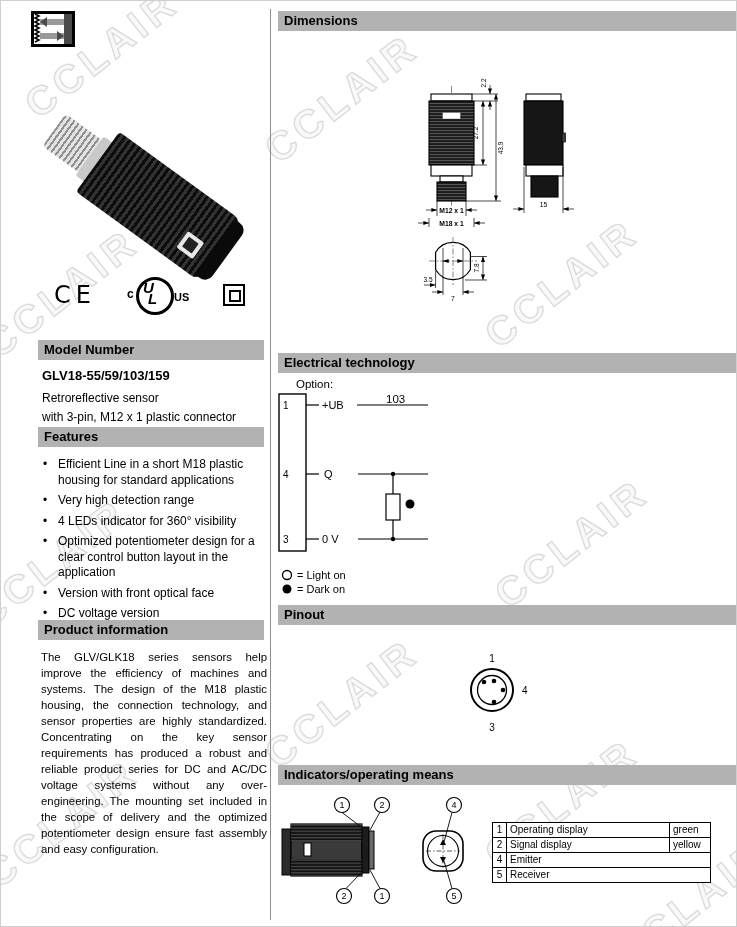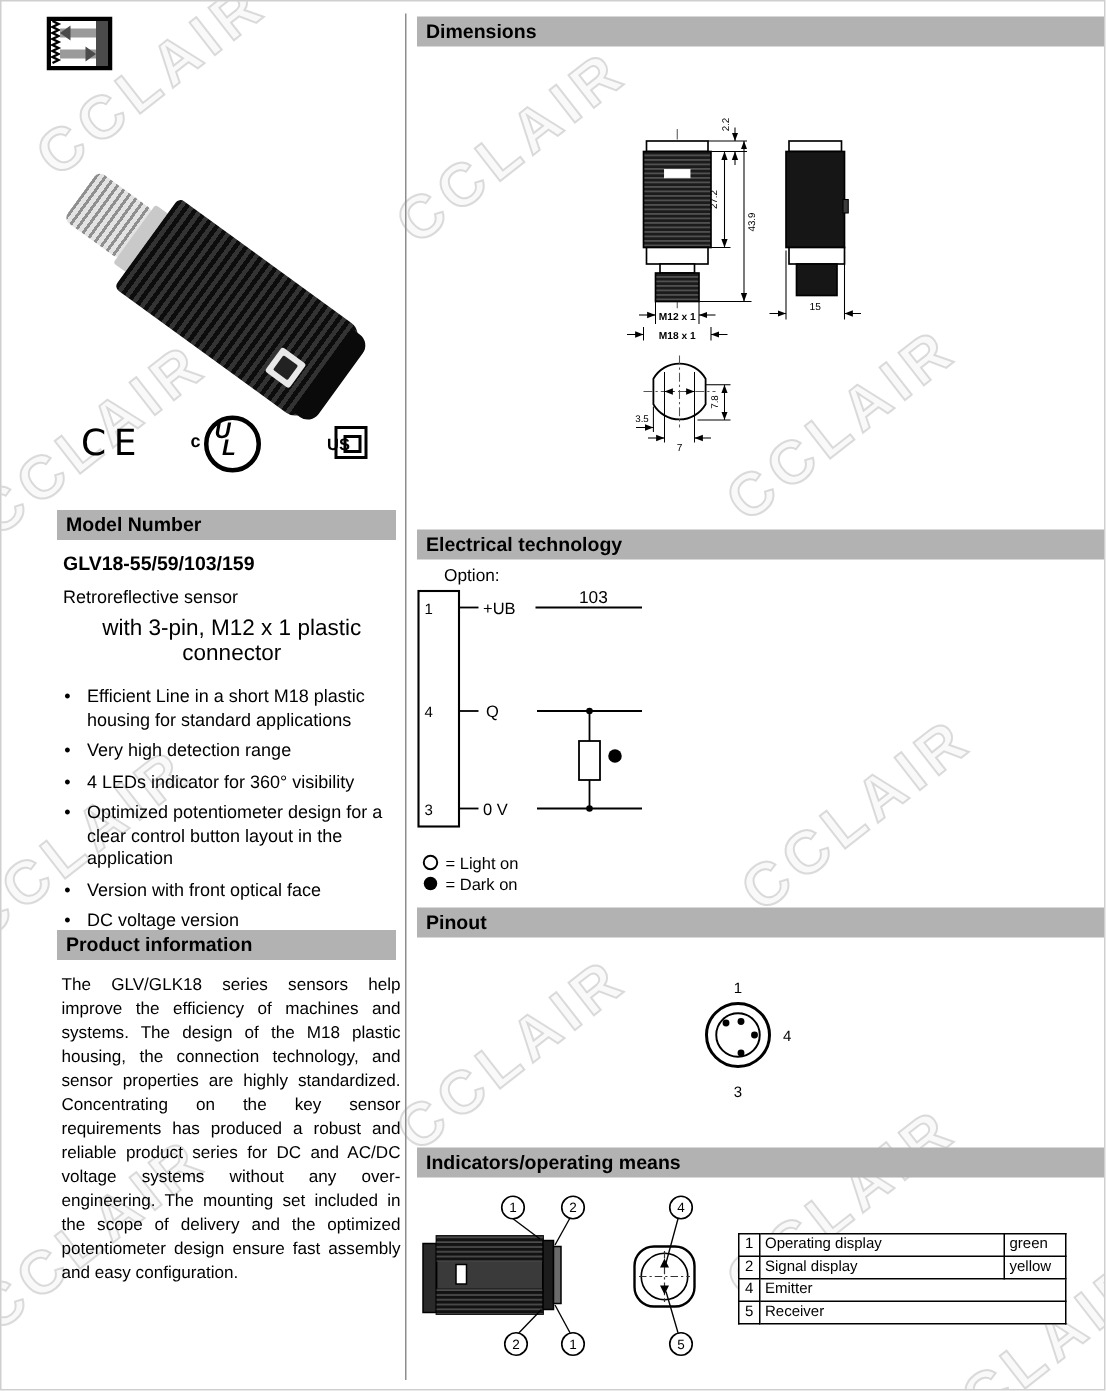--- a/index.html
+++ b/index.html
@@ -17,21 +17,21 @@
     position:absolute;height:20px;background:#b2b2b2;
     font-size:13px;font-weight:bold;line-height:20px;padding-left:6px;
     box-sizing:border-box;z-index:2;
   }
   .leftbar{left:37px;width:226px;}
   .rightbar{left:277px;width:500px;}
   .divider{position:absolute;left:269px;top:8px;height:911px;width:1px;background:#8d8d8d;}
   .block{position:absolute;z-index:1;}
   .model-name{font-size:13px;font-weight:bold;margin:8px 0 0 1px;}
   .model-type{font-size:12px;margin:8px 0 0 1px;}
-  .model-conn{font-size:15px;margin:5px 0 0 1px;text-align:center;}
+  .model-conn{font-size:12px;margin:5px 0 0 1px;}
   ul.features{list-style:none;margin:10px 0 0 0;padding:0;width:226px;}
   ul.features li{display:flex;gap:9px;font-size:12px;line-height:15.5px;margin-bottom:5px;}
   ul.features li .blt{flex:0 0 8px;text-align:center;}
   .prodinfo{width:226px;font-size:11.4px;line-height:16px;text-align:justify;margin-top:9px;}
   .optrow{position:absolute;left:277px;top:377px;width:230px;height:16px;font-size:11.5px;z-index:1;}
   .optrow .lab{position:absolute;left:18px;top:0;}
   .optrow .val{position:absolute;left:108px;top:15px;}
   table.indtab{
     position:absolute;left:491px;top:821px;width:219px;border-collapse:collapse;
     font-size:10px;z-index:1;background:#fff;
@@ -39,21 +39,21 @@
   table.indtab td{border:1px solid #000;height:14px;padding:0 3px;line-height:12px;}
   table.indtab td.num{width:13px;text-align:center;padding:0;}
   table.indtab td.clr{width:34px;}
   .ce-mark{position:absolute;left:53px;top:280px;font-size:24px;letter-spacing:5px;font-weight:normal;
            font-family:"DejaVu Sans",sans-serif;z-index:1;text-align:right;}
   .ul-mark{position:absolute;left:126px;top:274px;width:70px;height:44px;z-index:1;}
   .ul-c{position:absolute;left:0;top:12px;font-size:12px;font-weight:bold;}
   .ul-circle{position:absolute;left:9px;top:2px;width:32px;height:32px;border:3px solid #000;border-radius:50%;}
   .ul-txt{position:absolute;left:16px;top:7px;font-size:15px;font-weight:bold;font-style:italic;line-height:11px;}
   .ul-txt .l2{display:block;margin-left:5px;}
-  .ul-us{position:absolute;left:47px;top:16px;font-size:11px;font-weight:bold;padding-left:44px;}
+  .ul-us{position:absolute;left:47px;top:16px;font-size:11px;font-weight:bold;}
   .sq-mark{position:absolute;left:222px;top:283px;width:18px;height:18px;border:2px solid #000;z-index:1;}
   .sq-mark::after{content:"";position:absolute;left:4px;top:4px;width:8px;height:8px;border:2px solid #000;}
   .photo{position:absolute;left:15px;top:58px;width:245px;height:205px;z-index:1;}
   .sensor-rot{position:absolute;left:38px;top:28px;width:228px;height:86px;
               transform:rotate(36deg);transform-origin:0 50%;}
   .sn-conn{position:absolute;left:0;top:23px;width:46px;height:40px;border-radius:5px;
            background:repeating-linear-gradient(90deg,#8f8f8f 0 2px,#e3e3e3 2px 5px);}
   .sn-collar{position:absolute;left:44px;top:19px;width:12px;height:48px;background:#c9c9c9;border-radius:2px;}
   .sn-body{position:absolute;left:54px;top:6px;width:152px;height:74px;border-radius:4px 10px 10px 4px;
            background:repeating-linear-gradient(90deg,#0c0c0c 0 3px,#333 3px 6px);}
@@ -107,20 +107,21 @@
   </div>
   <div class="sq-mark"></div>
 
   <div class="secbar leftbar" style="top:339px;">Model Number</div>
   <div class="block" style="left:40px;top:359px;width:226px;">
     <div class="model-name">GLV18-55/59/103/159</div>
     <div class="model-type">Retroreflective sensor</div>
     <div class="model-conn">with 3-pin, M12 x 1 plastic connector</div>
   </div>
 
+  <div class="secbar leftbar" style="top:426px;">Features</div>
   <div class="block" style="left:40px;top:446px;">
     <ul class="features">
       <li>
           <span class="blt">•</span>
           <span>Efficient Line in a short M18 plastic housing for standard applications</span>
         </li>
       <li>
           <span class="blt">•</span>
           <span>Very high detection range</span>
         </li>

